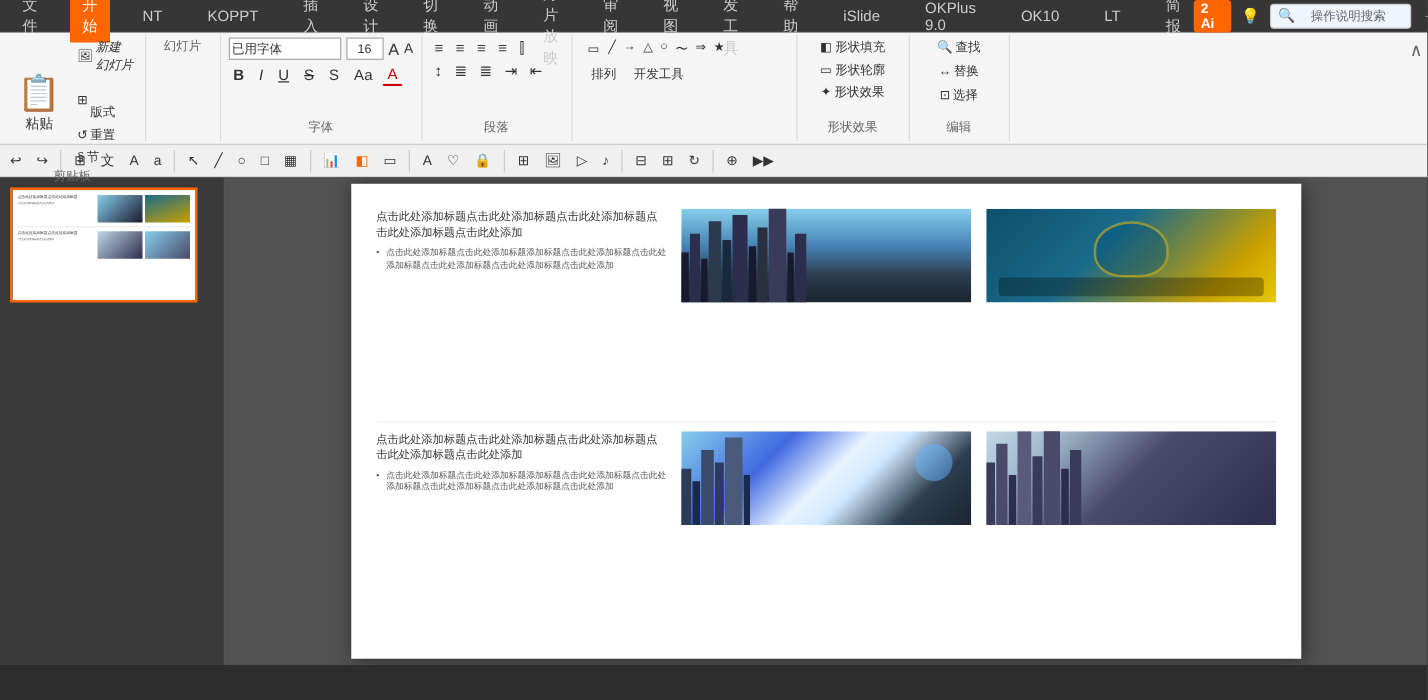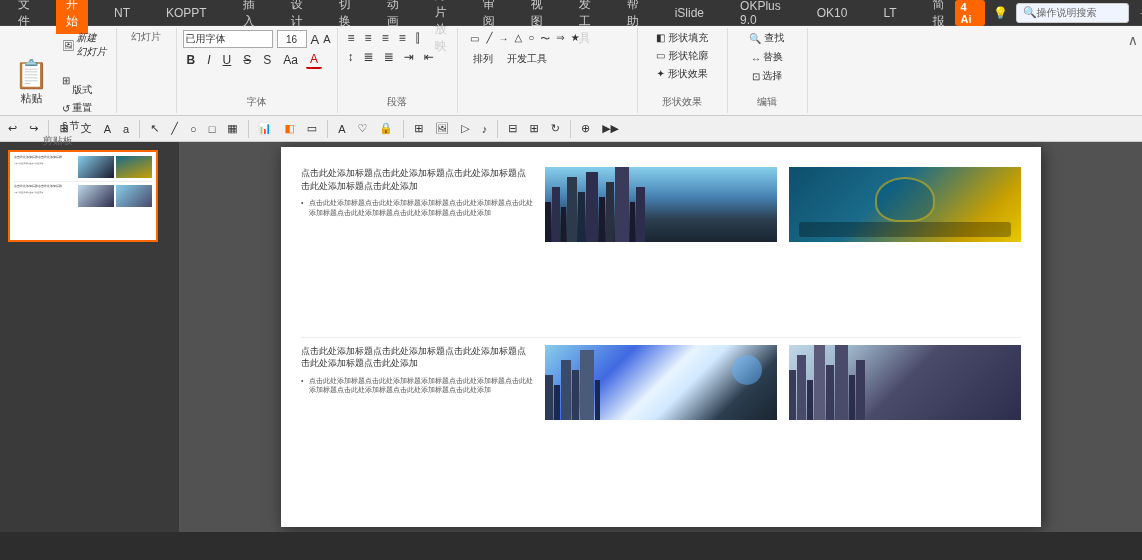--- a/index.html
+++ b/index.html
@@ -258,25 +258,25 @@
     <span class="ribbon-tab">视图</span>
     <span class="ribbon-tab">开发工具</span>
     <span class="ribbon-tab">帮助</span>
     <span class="ribbon-tab">iSlide</span>
     <span class="ribbon-tab">OKPlus 9.0</span>
     <span class="ribbon-tab">OK10</span>
     <span class="ribbon-tab">LT</span>
     <span class="ribbon-tab">简报</span>
   </div>
   <div class="title-bar-right">
-    <span class="ai-badge">4 Ai</span>
+    <span class="ai-badge">2 Ai</span>
     <span>💡</span>
     <div class="search-box">
       <span>🔍</span>
-      <span style="font-size:10px;color:#666;margin-left:0;">操作说明搜索</span>
+      <span style="font-size:10px;color:#666;margin-left:12px;">操作说明搜索</span>
     </div>
     <span style="cursor:pointer;color:#aaa;padding:0 4px;">─</span>
 
   </div>
 </div>
 
 <div class="ribbon-toolbar">
 
   <div class="ribbon-group">
     <div class="ribbon-group-content">

